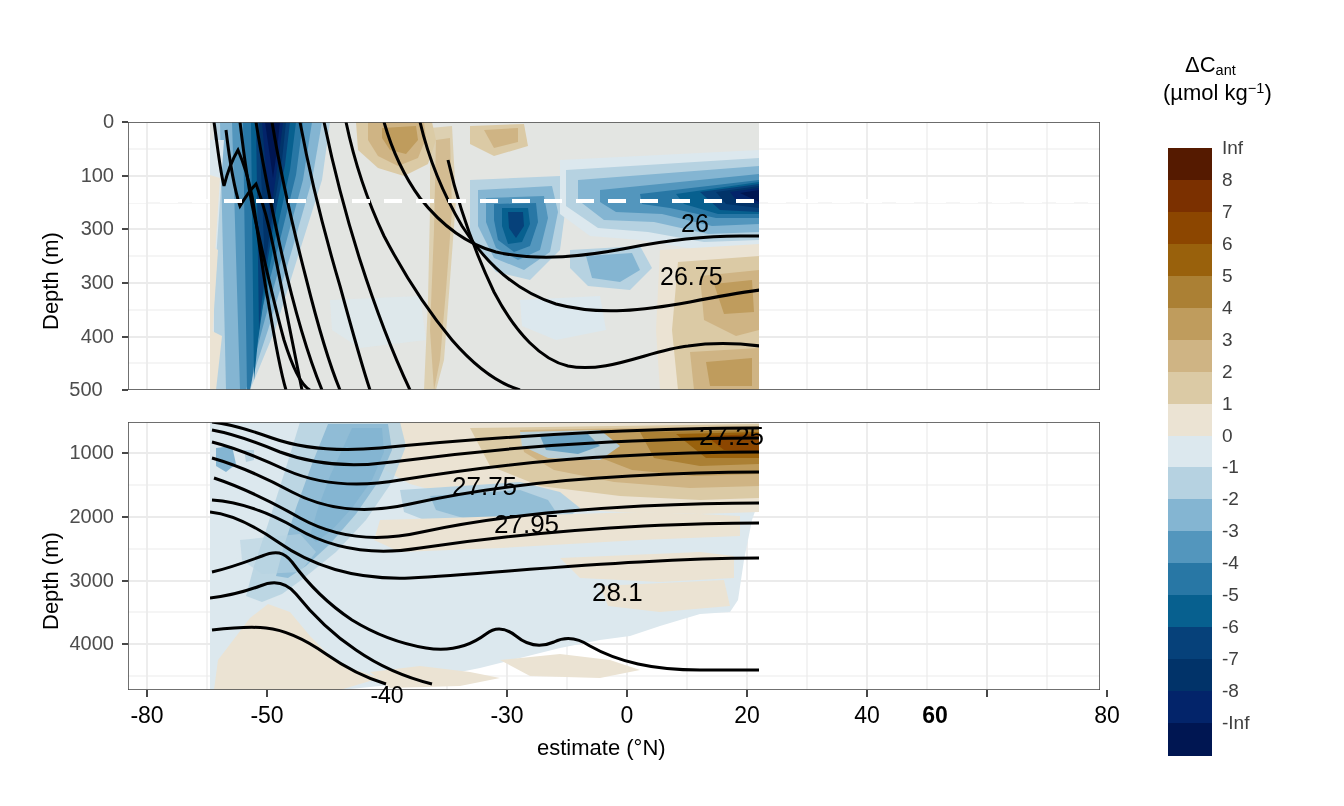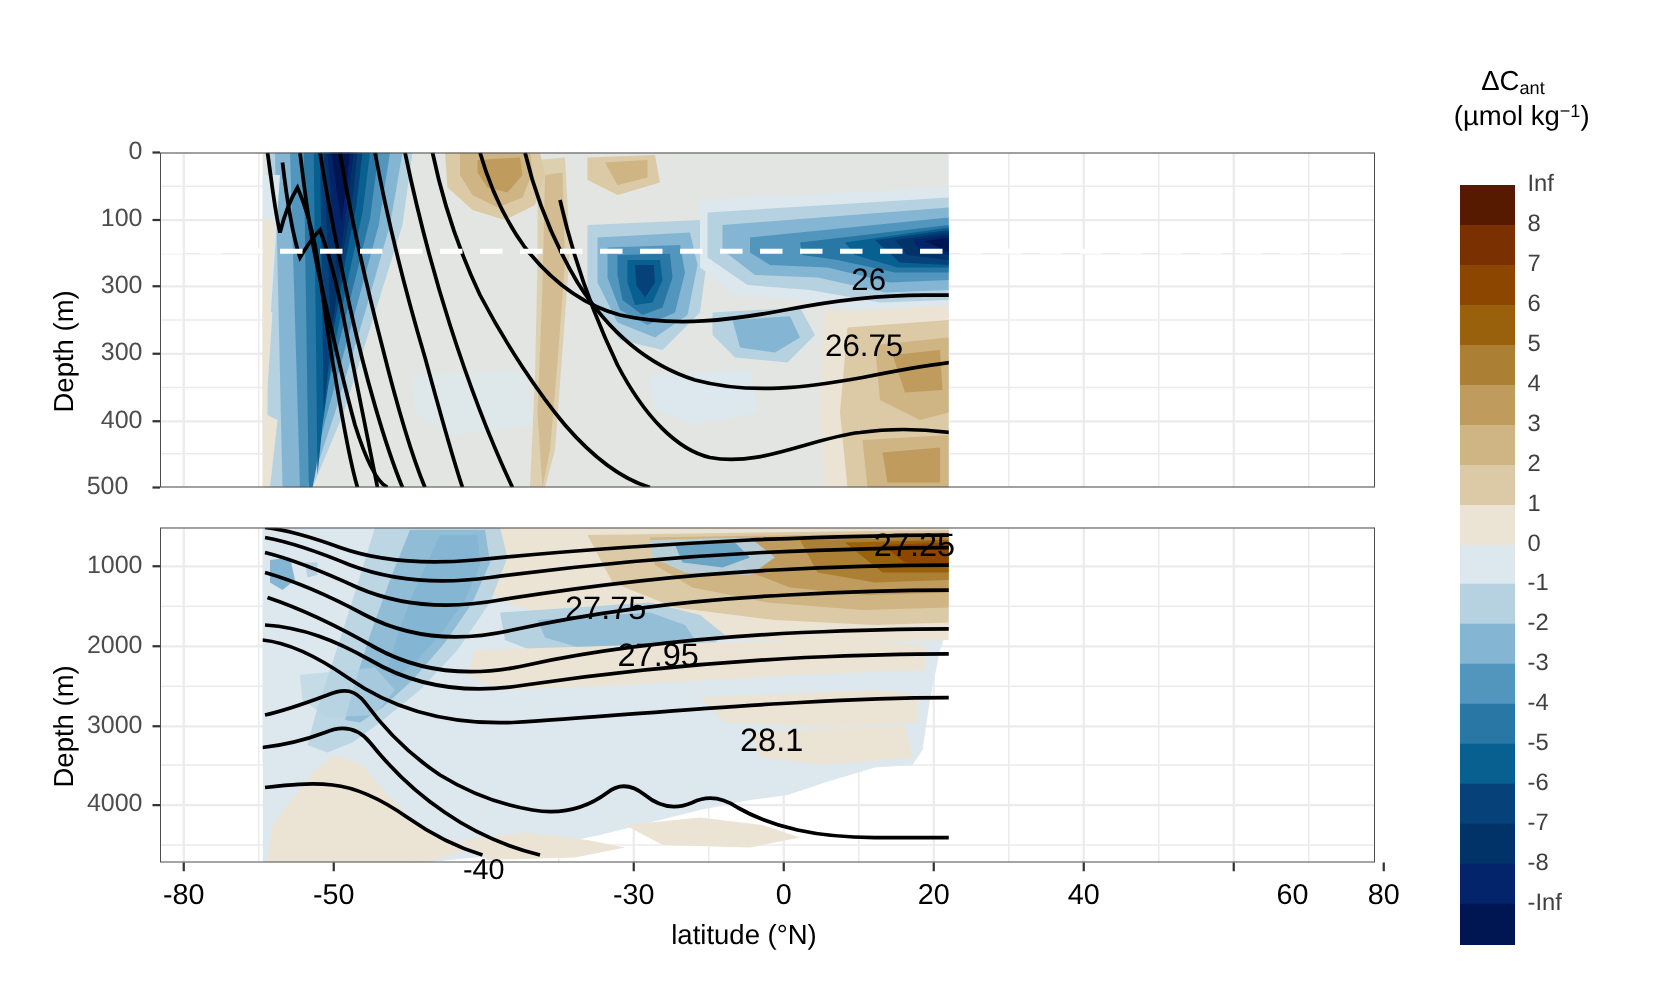--- a/index.html
+++ b/index.html
@@ -307,24 +307,24 @@
   <div class="tick" style="left:42px;top:569px;width:72px;">3000</div>
   <div class="tick" style="left:42px;top:632px;width:72px;">4000</div>
 
   <div class="xtick" style="left:147px;top:702px;">-80</div>
   <div class="xtick" style="left:267px;top:702px;">-50</div>
   <div class="xtick" style="left:387px;top:682px;">-40</div>
   <div class="xtick" style="left:507px;top:702px;">-30</div>
   <div class="xtick" style="left:627px;top:702px;">0</div>
   <div class="xtick" style="left:747px;top:702px;">20</div>
   <div class="xtick" style="left:867px;top:702px;">40</div>
-  <div class="xtick" style="left:1034px;top:702px;">60</div>
+  <div class="xtick" style="left:935px;top:702px;font-weight:bold;">60</div>
   <div class="xtick" style="left:1107px;top:702px;">80</div>
 
-  <div class="axlab" id="xlab">latitude (°N)</div>
+  <div class="axlab" id="xlab">estimate (°N)</div>
   <div class="ylab" id="ylab1">Depth (m)</div>
   <div class="ylab" id="ylab2">Depth (m)</div>
 
   <div class="legtitle" id="legt1">ΔC<sub>ant</sub></div>
   <div class="legtitle" id="legt2">(µmol kg<sup>−1</sup>)</div>
   <div id="colorbar"></div>
   <div id="colorbar-labels"></div>
 
 <div class="cbcell" style="top: 148px; height: 32.5474px; background: rgb(85, 26, 0);"></div>
     <div class="cbcell" style="top: 179.947px; height: 32.5474px; background: rgb(123, 48, 0);"></div>

